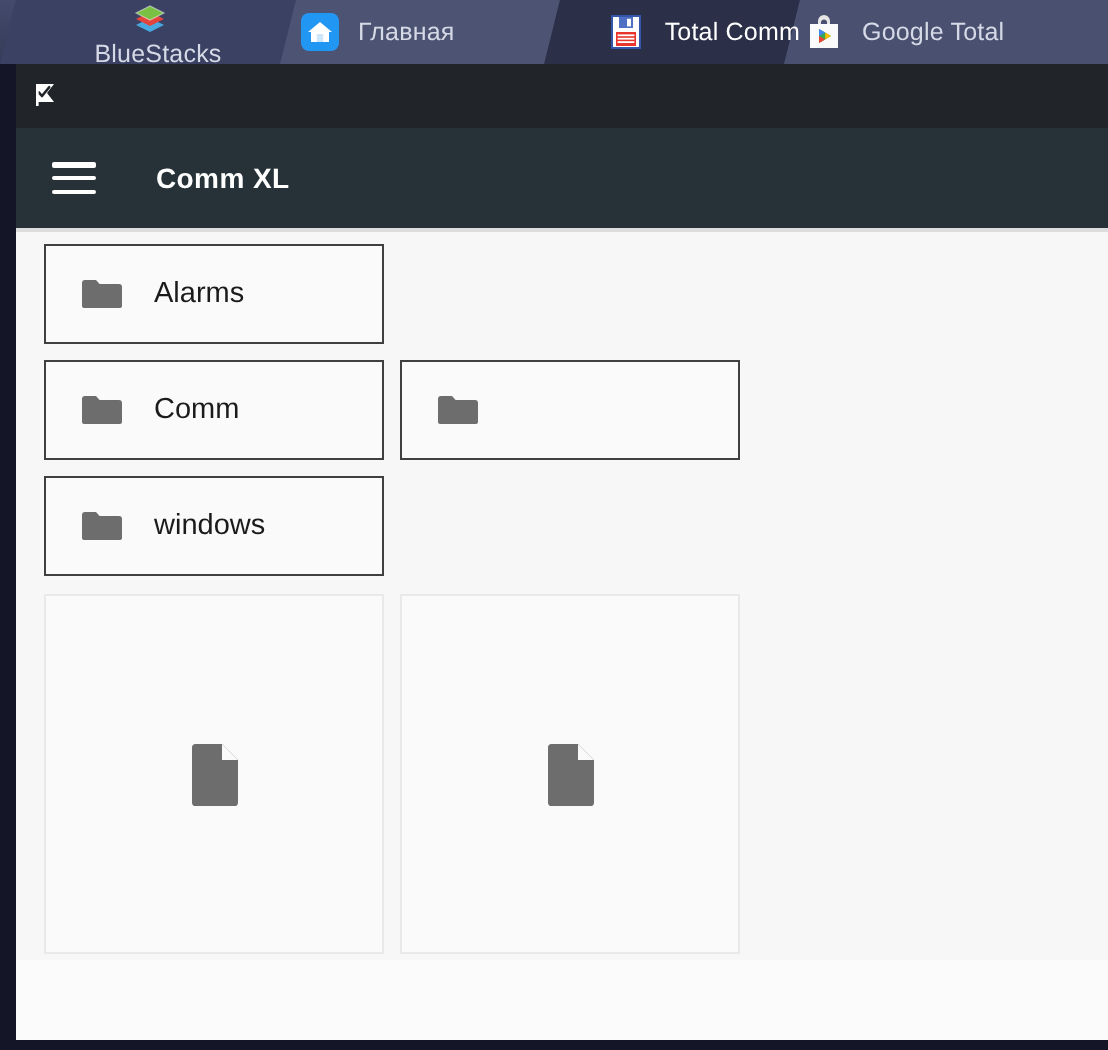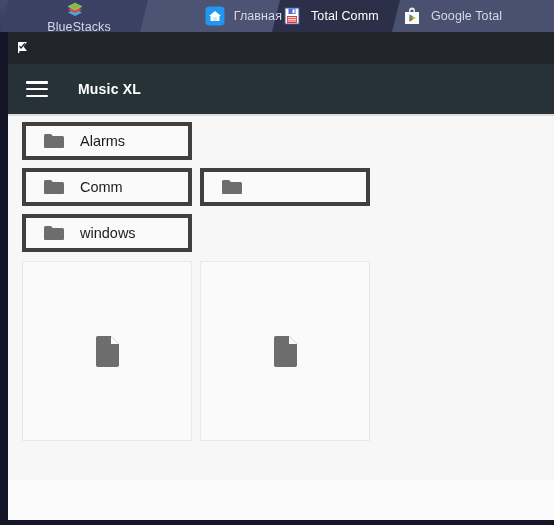--- a/index.html
+++ b/index.html
@@ -45,22 +45,22 @@
   .tab .tab-skew {
     position: absolute;
     left: 0; top: 0;
     width: 100%;
     height: 32px;
     transform: skewX(-14deg);
     transform-origin: bottom left;
     z-index: 0;
   }
   .tab-bs   { left: 0px;   width: 148px; flex-direction: column; }
-  .tab-home { left: 140px; width: 142px; justify-content: flex-end; }
-  .tab-tc   { left: 272px; width: 128px; }
+  .tab-home { left: 140px; width: 142px; }
+  .tab-tc   { left: 272px; width: 128px; justify-content: flex-end; }
   .tab-gp   { left: 392px; width: 165px; }
 
   .tab-bs   .tab-skew { background: #3a4162; }
   .tab-home .tab-skew { background: #4d5372; }
   .tab-tc   .tab-skew { background: #2b3048; }
   .tab-gp   .tab-skew { background: #4a5070; }
 
   .tab-icon {
     position: relative;
     z-index: 2;
@@ -156,24 +156,24 @@
     position: absolute;
     left: 14px; top: 8px;
     width: 560px;
   }
   .folder-row {
     display: flex;
     margin-bottom: 8px;
   }
   .folder-card {
     width: 170px;
-    height: 38px;
+    height: 50px;
     margin-right: 8px;
     background: #fafafa;
-    border: 4px solid #404040;
+    border: 1px solid #404040;
     box-sizing: border-box;
     display: flex;
     align-items: center;
     flex: 0 0 170px;
     overflow: hidden;
   }
   .folder-icon {
     width: 22px; height: 18px;
     margin-left: 17px;
     margin-right: 15px;
@@ -292,21 +292,21 @@
       </svg>
     </span>
   </div>
 
   <div class="appbar">
     <span class="hamburger">
       <span></span>
       <span></span>
       <span></span>
     </span>
-    <span class="appbar-title">Music XL</span>
+    <span class="appbar-title">Comm XL</span>
   </div>
 
   <div class="content">
     <div class="content-top-rule"></div>
 
     <div class="grid">
 
       <div class="folder-row">
         <div class="folder-card">
           <span class="folder-icon">

